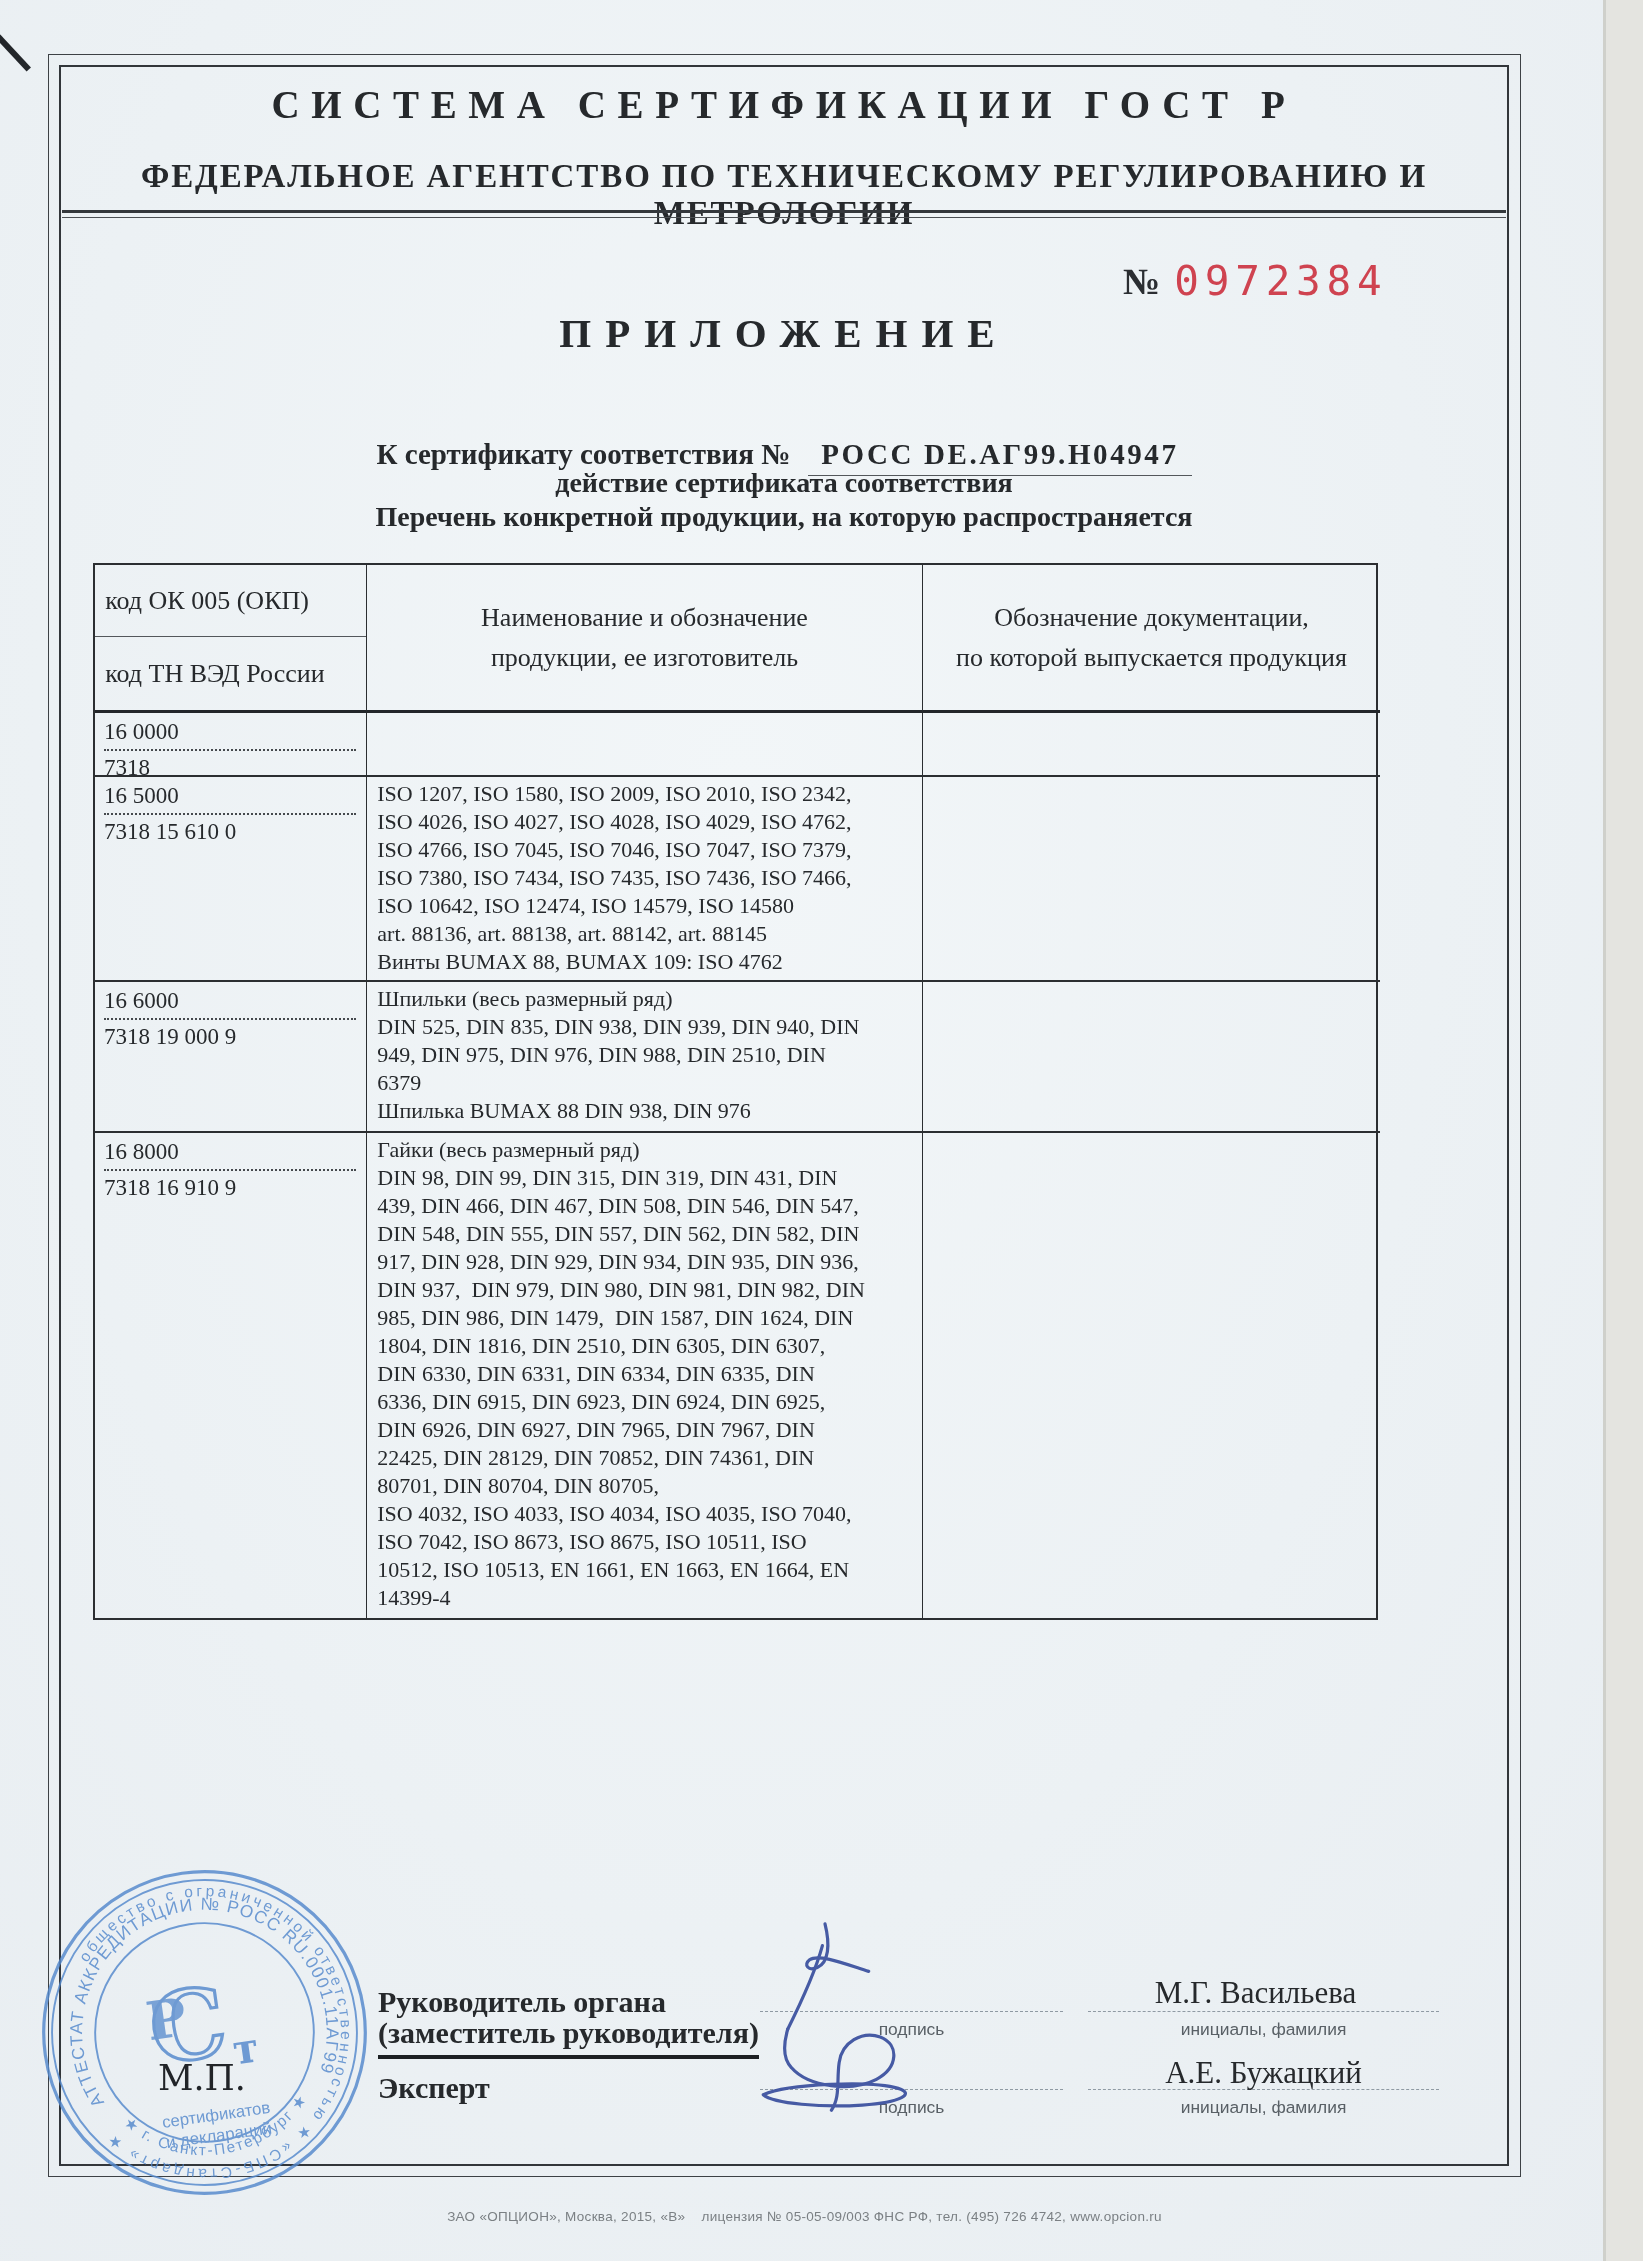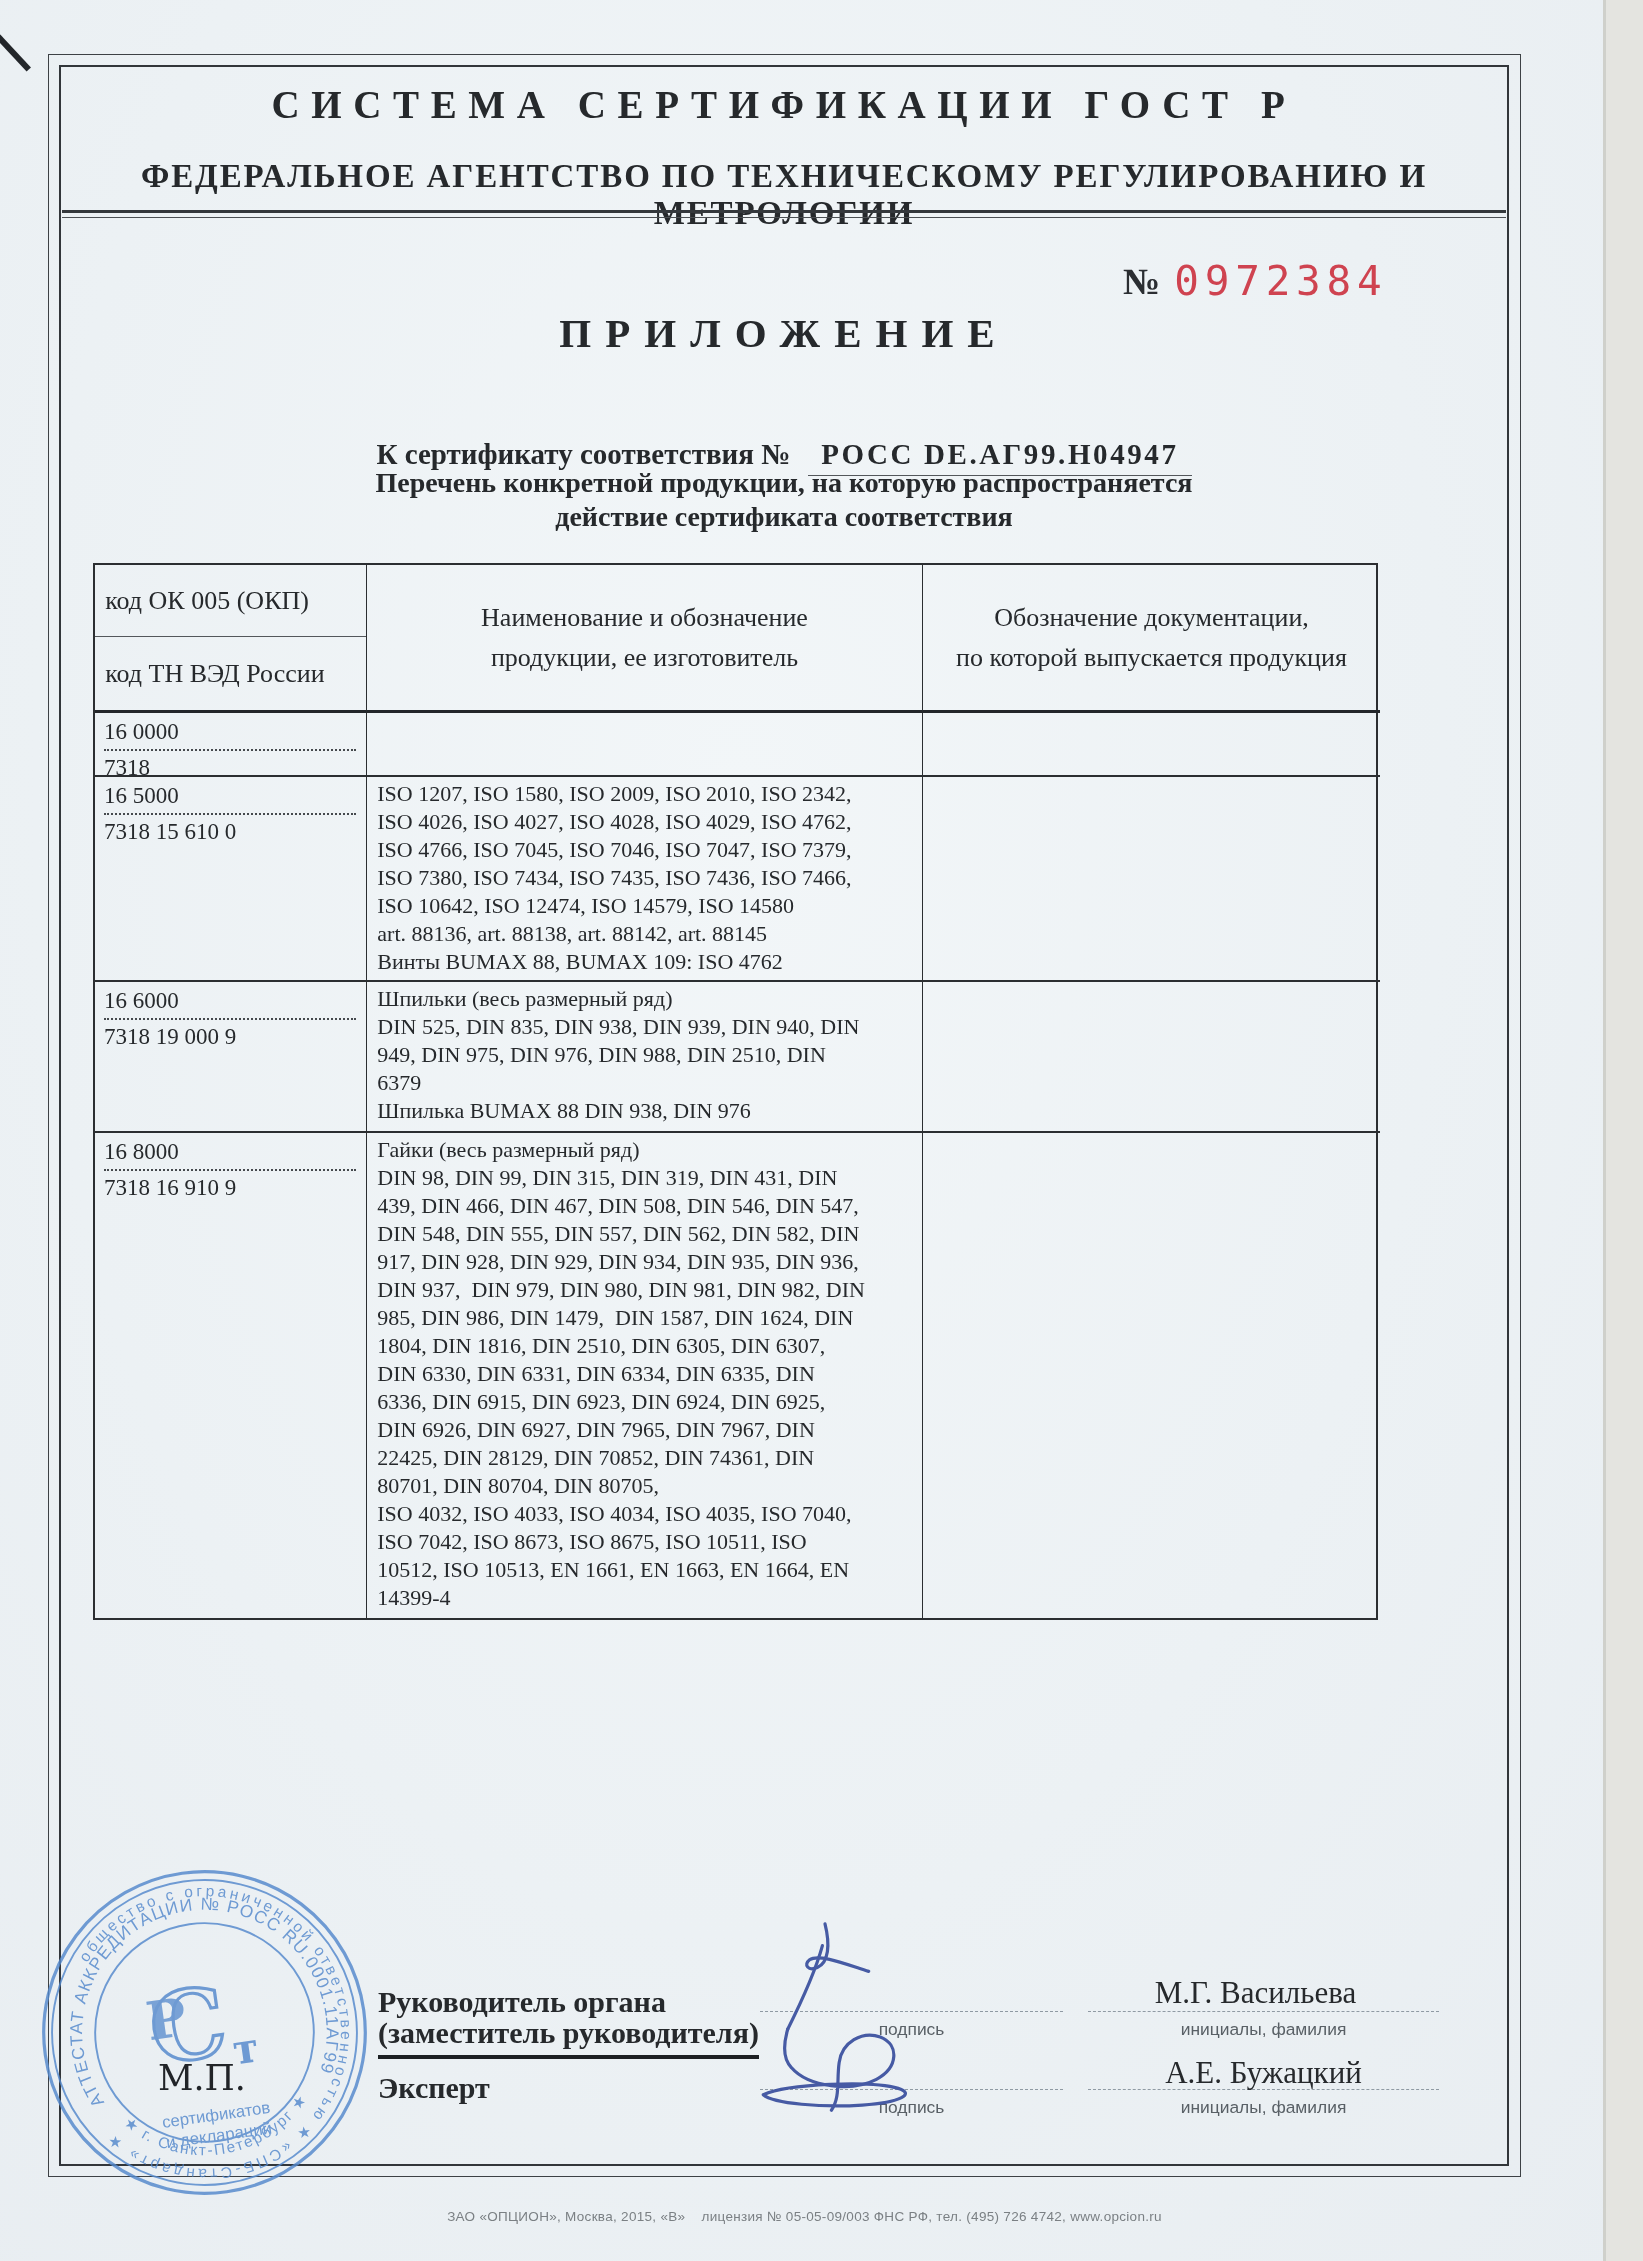--- a/index.html
+++ b/index.html
@@ -94,22 +94,22 @@
   </div>
 
   <div class="doc-title">ПРИЛОЖЕНИЕ</div>
 
   <div class="subtitle">
     <span>К сертификату соответствия №</span>
     <span class="val">РОСС DE.АГ99.Н04947</span>
   </div>
 
   <div class="desc">
+    <div>действие сертификата соответствия</div>
     <div>Перечень конкретной продукции, на которую распространяется</div>
-    <div>действие сертификата соответствия</div>
   </div>
 
   <div class="cert-table">
     <div class="cell th th-c1">
       <div class="half1">код ОК 005 (ОКП)</div>
       <div class="half2">код ТН ВЭД России</div>
     </div>
     <div class="cell th th-mid">Наименование и обозначение
 продукции, ее изготовитель</div>
     <div class="cell th th-mid c3">Обозначение документации,

